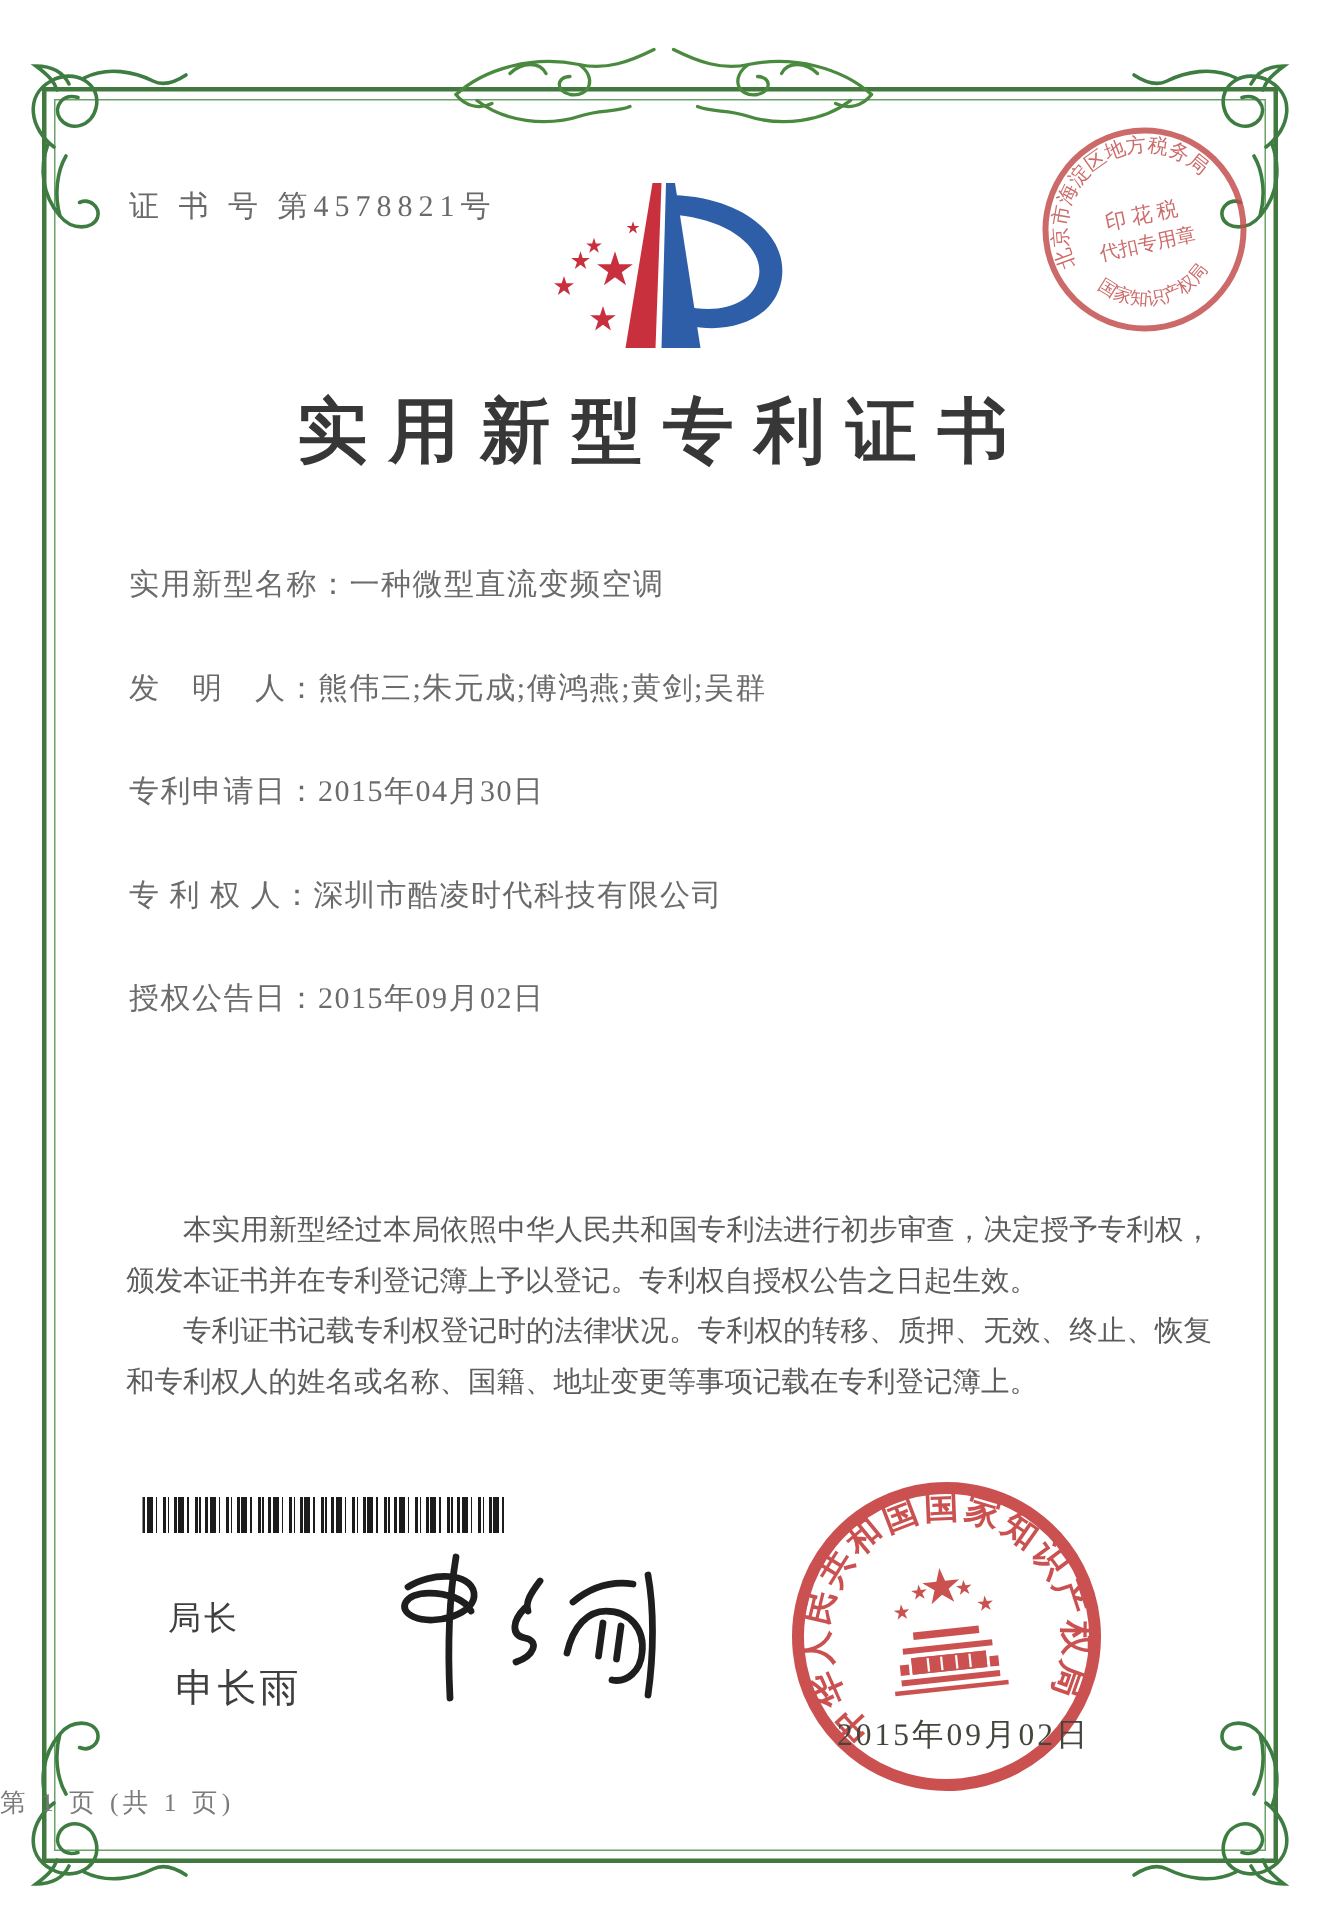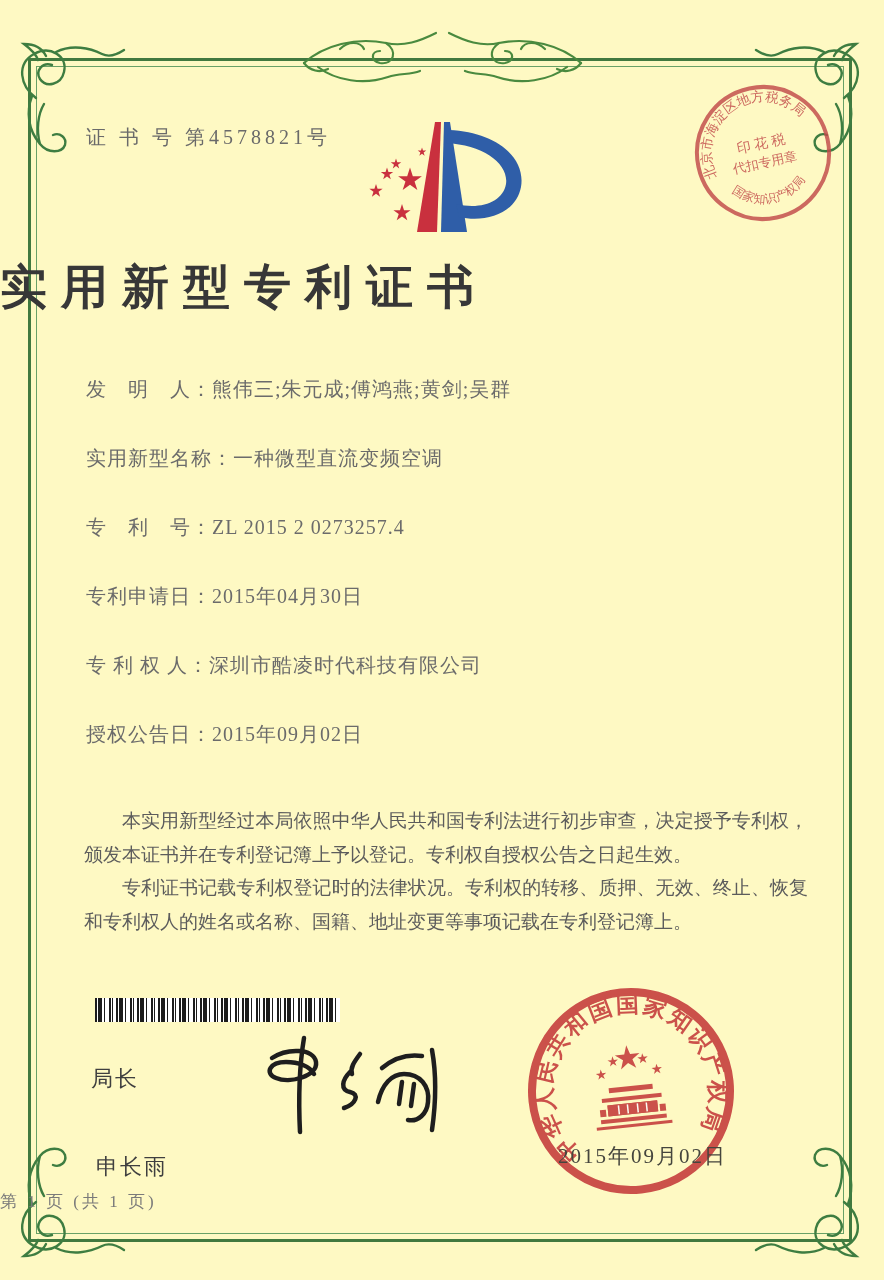--- a/index.html
+++ b/index.html
@@ -1,58 +1,58 @@
 <!DOCTYPE html>
 <html><head>
 <meta charset="utf-8">
 <style>
   html,body{margin:0;padding:0;background:#888;}
   .page{
     position:relative;width:884px;height:1280px;margin:0 auto;
-    background:#fef9c3;overflow:hidden;
+    background:#ffffff;overflow:hidden;
     font-family:"Liberation Serif","DejaVu Serif",serif;color:#5d5d5d;
   }
   
   .frame-outer{position:absolute;left:28px;top:58px;right:32px;bottom:38px;
     border:3px solid #41793f;pointer-events:none;}
   .frame-inner{position:absolute;left:36px;top:66px;right:40px;bottom:46px;
     border:1px solid #69a167;pointer-events:none;}
   .corner{position:absolute;width:120px;height:120px;pointer-events:none;}
   .corner.bl{left:6px;bottom:16px;}
   .corner.tl{left:6px;top:36px;transform:scaleY(-1);}
   .corner.br{right:10px;bottom:16px;transform:scaleX(-1);}
   .corner.tr{right:10px;top:36px;transform:scale(-1,-1);}
   .dragon{position:absolute;top:27px;width:140px;height:64px;pointer-events:none;}
   .dragon.left{left:300px;}
   .dragon.right{left:445px;transform:scaleX(-1);}
   
   .cert-no{position:absolute;left:86px;top:124px;font-size:20px;letter-spacing:4px;color:#6a6a6a;}
   .logo{position:absolute;left:345px;top:110px;}
   .tax-seal{position:absolute;left:688px;top:78px;transform:rotate(-12deg);opacity:.82;}
-  .doc-title{position:absolute;left:0;top:256px;width:100%;text-align:left;
+  .doc-title{position:absolute;left:0;top:256px;width:100%;text-align:center;
     font-size:47px;font-weight:600;letter-spacing:14px;color:#373737;}
   
   .fields{position:absolute;left:86px;top:376px;width:720px;font-size:20px;color:#6b6b6b;}
   .field-row{height:69px;white-space:nowrap;letter-spacing:1px;}
   .field-row .lab{display:inline-block;}
   .field-row .val{display:inline-block;}
   
   .body-text{position:absolute;left:84px;top:760px;width:724px;font-size:19px;
     line-height:33.5px;color:#5c5c5c;text-align:justify;margin-top:44px;}
   .body-text p{margin:0;text-indent:2em;}
   
   .barcode{position:absolute;left:95px;top:998px;width:245px;height:24px;
     background:repeating-linear-gradient(90deg,
       #1c1c1c 0,#1c1c1c 2px,#fff 2px,#fff 3px,
       #1c1c1c 3px,#1c1c1c 7px,#fff 7px,#fff 9px,
       #1c1c1c 9px,#1c1c1c 10px,#fff 10px,#fff 14px,
       #1c1c1c 14px,#1c1c1c 16px,#fff 16px,#fff 17px,
       #1c1c1c 17px,#1c1c1c 18px,#fff 18px,#fff 21px);}
-  .director-title{position:absolute;left:91px;top:1064px;font-size:22px;color:#3f3f3f;letter-spacing:2px;}
-  .director-name{position:absolute;left:96px;top:1108px;font-size:22px;color:#3f3f3f;letter-spacing:2px;margin-top:44px;}
+  .director-title{position:absolute;left:112px;top:1064px;font-size:22px;color:#3f3f3f;letter-spacing:2px;}
+  .director-name{position:absolute;left:117px;top:1108px;font-size:26px;color:#3f3f3f;letter-spacing:2px;}
   .signature{position:absolute;left:242px;top:1032px;}
   .main-seal{position:absolute;left:524px;top:984px;transform:rotate(-6deg);opacity:.88;}
   .seal-date{position:absolute;left:558px;top:1142px;font-size:21px;color:#45453d;letter-spacing:2px;z-index:5;}
   .page-num{position:absolute;left:0;top:1190px;width:100%;text-align:left;
     font-size:17px;color:#7a7a7a;letter-spacing:3px;}
   svg{display:block;}
 </style>
 </head>
 <body>
 
@@ -124,27 +124,24 @@
       <textPath href="#taxBot" startOffset="8">国家知识产权局</textPath>
     </text>
     <text x="75" y="70" text-anchor="middle" font-size="14" fill="#c24a4a">印 花 税</text>
     <text x="75" y="89" text-anchor="middle" font-size="13" fill="#c24a4a">代扣专用章</text>
   </svg>
 
   <div class="doc-title">实用新型专利证书</div>
 
   <div class="fields">
     <div class="field-row">
+      <span class="lab">实用新型名称：</span><span class="val">一种微型直流变频空调</span>
+    </div>
+    <div class="field-row">
       <span class="lab">发　明　人：</span><span class="val">熊伟三;朱元成;傅鸿燕;黄剑;吴群</span>
-    </div>
-    <div class="field-row">
-      <span class="lab">实用新型名称：</span><span class="val">一种微型直流变频空调</span>
-    </div>
-    <div class="field-row">
-      <span class="lab">专　利　号：</span><span class="val">ZL 2015 2 0273257.4</span>
     </div>
     <div class="field-row">
       <span class="lab">专利申请日：</span><span class="val">2015年04月30日</span>
     </div>
     <div class="field-row">
       <span class="lab">专 利 权 人：</span><span class="val">深圳市酷凌时代科技有限公司</span>
     </div>
     <div class="field-row">
       <span class="lab">授权公告日：</span><span class="val">2015年09月02日</span>
     </div>

